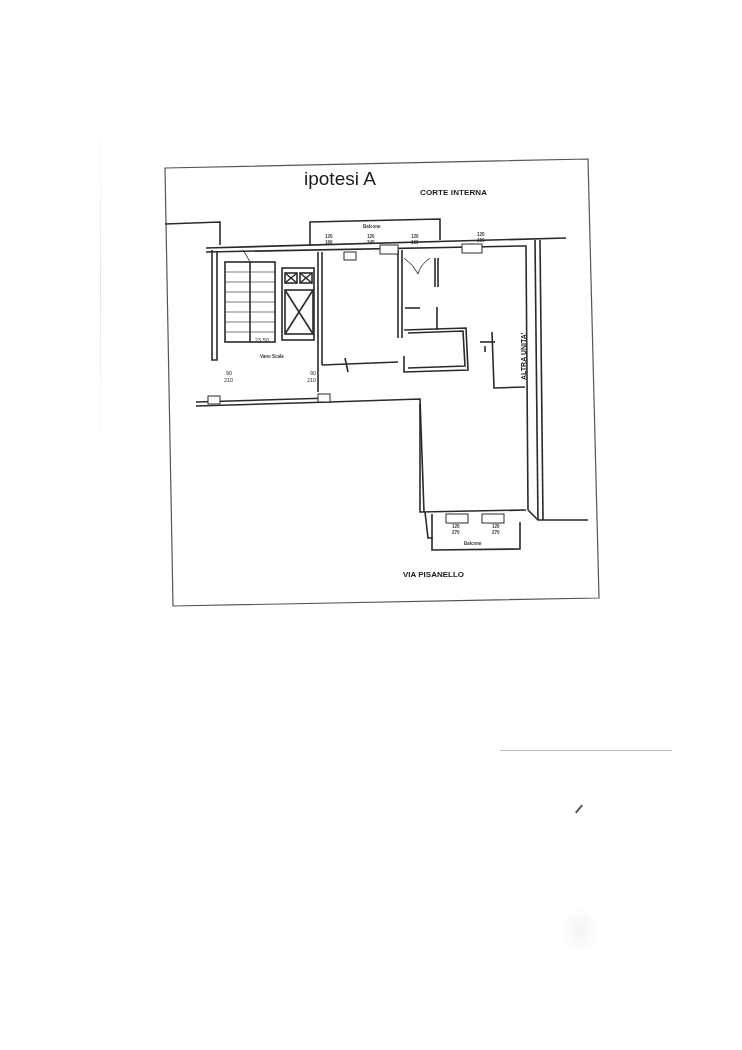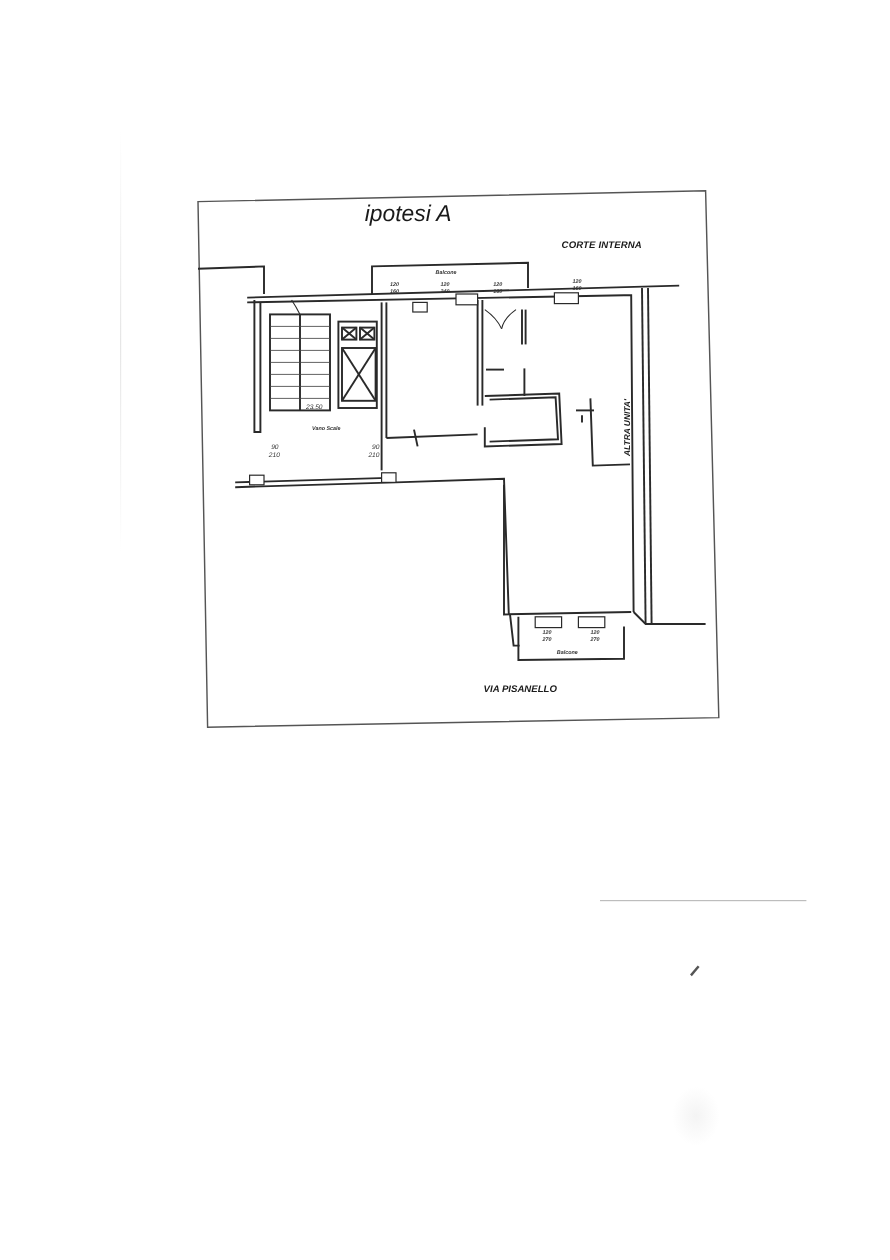--- a/index.html
+++ b/index.html
@@ -16,28 +16,28 @@
   }
   .pen-mark {
     position: absolute; left: 574px; top: 808px; width: 10px; height: 2px; background: #555;
     transform: rotate(-50deg);
   }
   .smudge {
     position: absolute; left: 560px; top: 905px; width: 40px; height: 50px;
     background: radial-gradient(#f4f4f4, #ffffff 70%);
   }
   .sheet {
-    position: absolute; left: 0; top: 0; width: 728px; height: 1050px; font-style: italic;
+    position: absolute; left: 0; top: 0; width: 728px; height: 1050px;
   }
   svg { position: absolute; left: 0; top: 0; }
   .label {
     position: absolute; white-space: nowrap; color: #1a1a1a;
   }
   .title { left: 304px; top: 168px; font-size: 19px; }
-  .corte { left: 420px; top: 200px; font-size: 8px; font-weight: bold; letter-spacing: 0.1px; margin-left: 48px; }
+  .corte { left: 420px; top: 188px; font-size: 8px; font-weight: bold; letter-spacing: 0.1px; }
   .via { left: 403px; top: 570px; font-size: 8px; font-weight: bold; }
   .altra {
     left: 520px; top: 380px; font-size: 7px; font-weight: bold;
     transform: rotate(-90deg); transform-origin: left top;
   }
   .tiny { font-size: 4.5px; font-weight: bold; color: #333; }
   .small { font-size: 5.5px; color: #333; }
   .watermark {
     position: absolute; left: 178px; top: 506px; font-size: 54px; font-weight: bold;
     color: rgba(200,200,200,0.22); letter-spacing: 2px;

